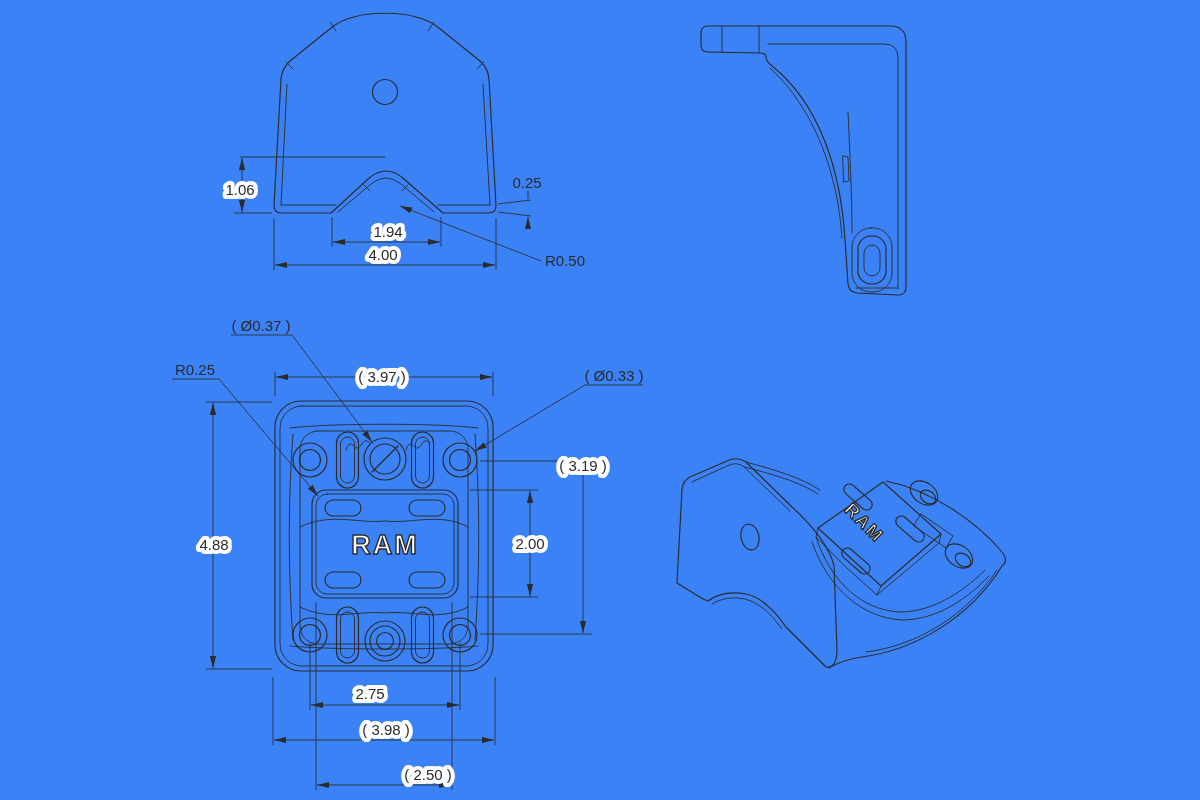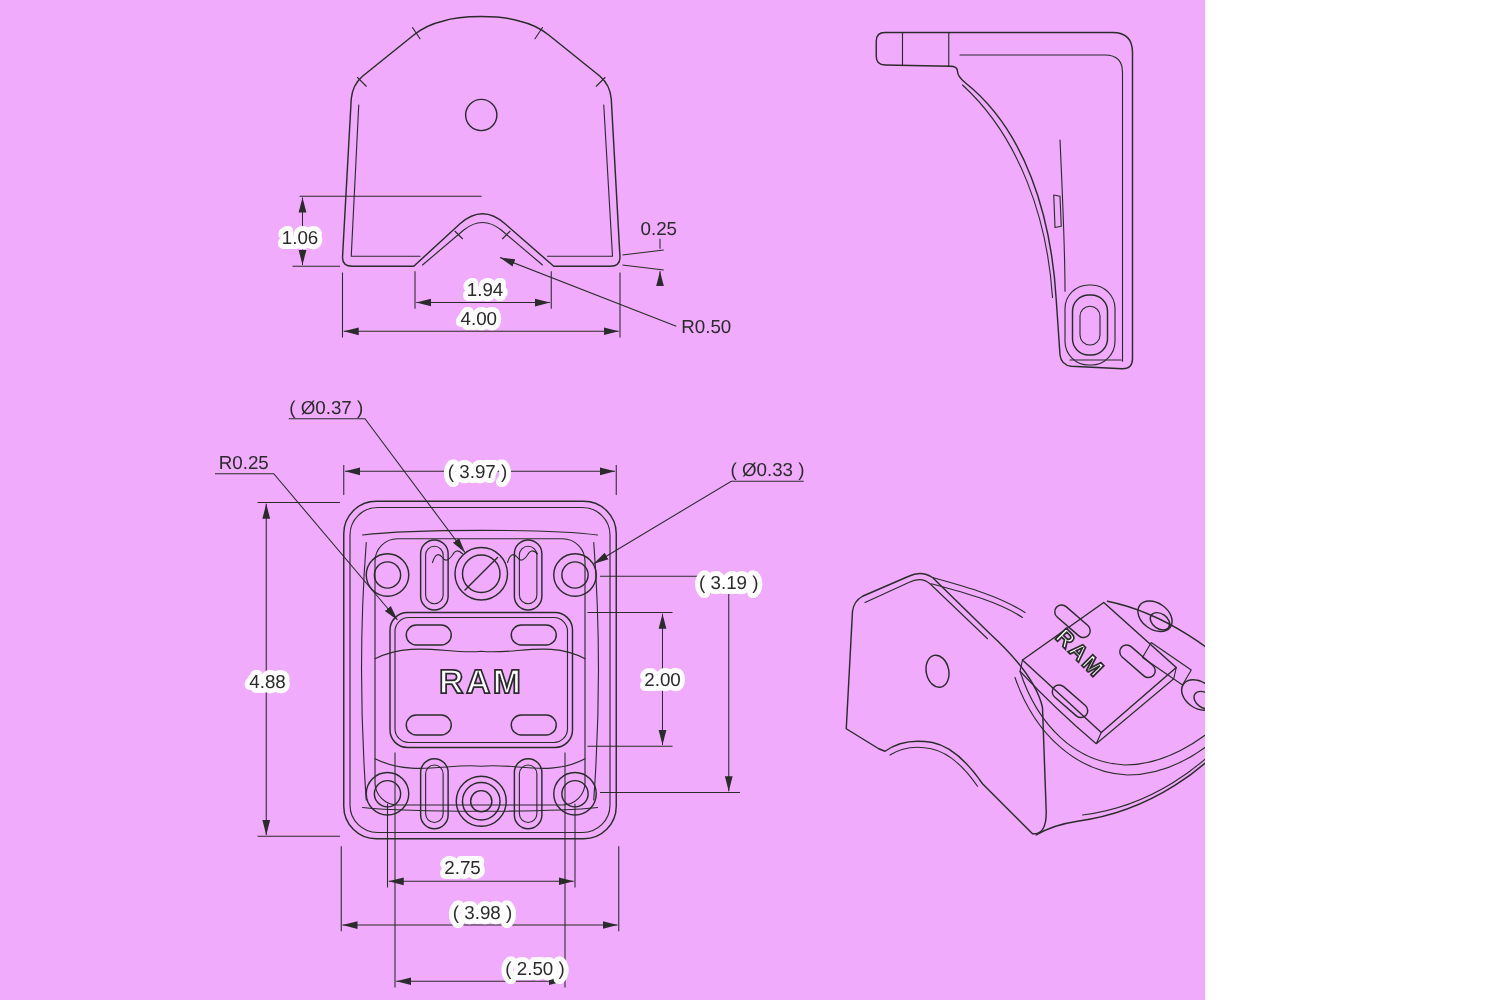--- a/index.html
+++ b/index.html
@@ -1,16 +1,16 @@
 <!DOCTYPE html>
 <html><head>
 <meta charset="utf-8">
 <style>
   html,body { margin:0; padding:0; background:#ffffff; }
-  .canvas-wrap { width:964px; height:800px; background:#f0abfc; position:relative; overflow:hidden; }
+  .canvas-wrap { width:1200px; height:800px; background:#3b82f6; position:relative; overflow:hidden; }
   svg { display:block; }
   
   .p  { fill:none; stroke:#2b2b2b; stroke-width:1.15; stroke-linejoin:round; stroke-linecap:round; }
   .p2 { fill:none; stroke:#2b2b2b; stroke-width:0.9;  stroke-linejoin:round; stroke-linecap:round; }
   
   .d  { fill:none; stroke:#2b2b2b; stroke-width:0.85; stroke-linecap:butt; }
   .dim  { font-family:"Liberation Sans","DejaVu Sans",sans-serif; font-size:15px; fill:#2b2b2b; }
   .halo { paint-order:stroke fill; stroke:#ffffff; stroke-width:8px; stroke-linejoin:round; }
   .logo { font-family:"Liberation Sans","DejaVu Sans",sans-serif; font-weight:bold; fill:#ffffff;
           stroke:#2b2b2b; stroke-width:1.4; letter-spacing:2px; }

